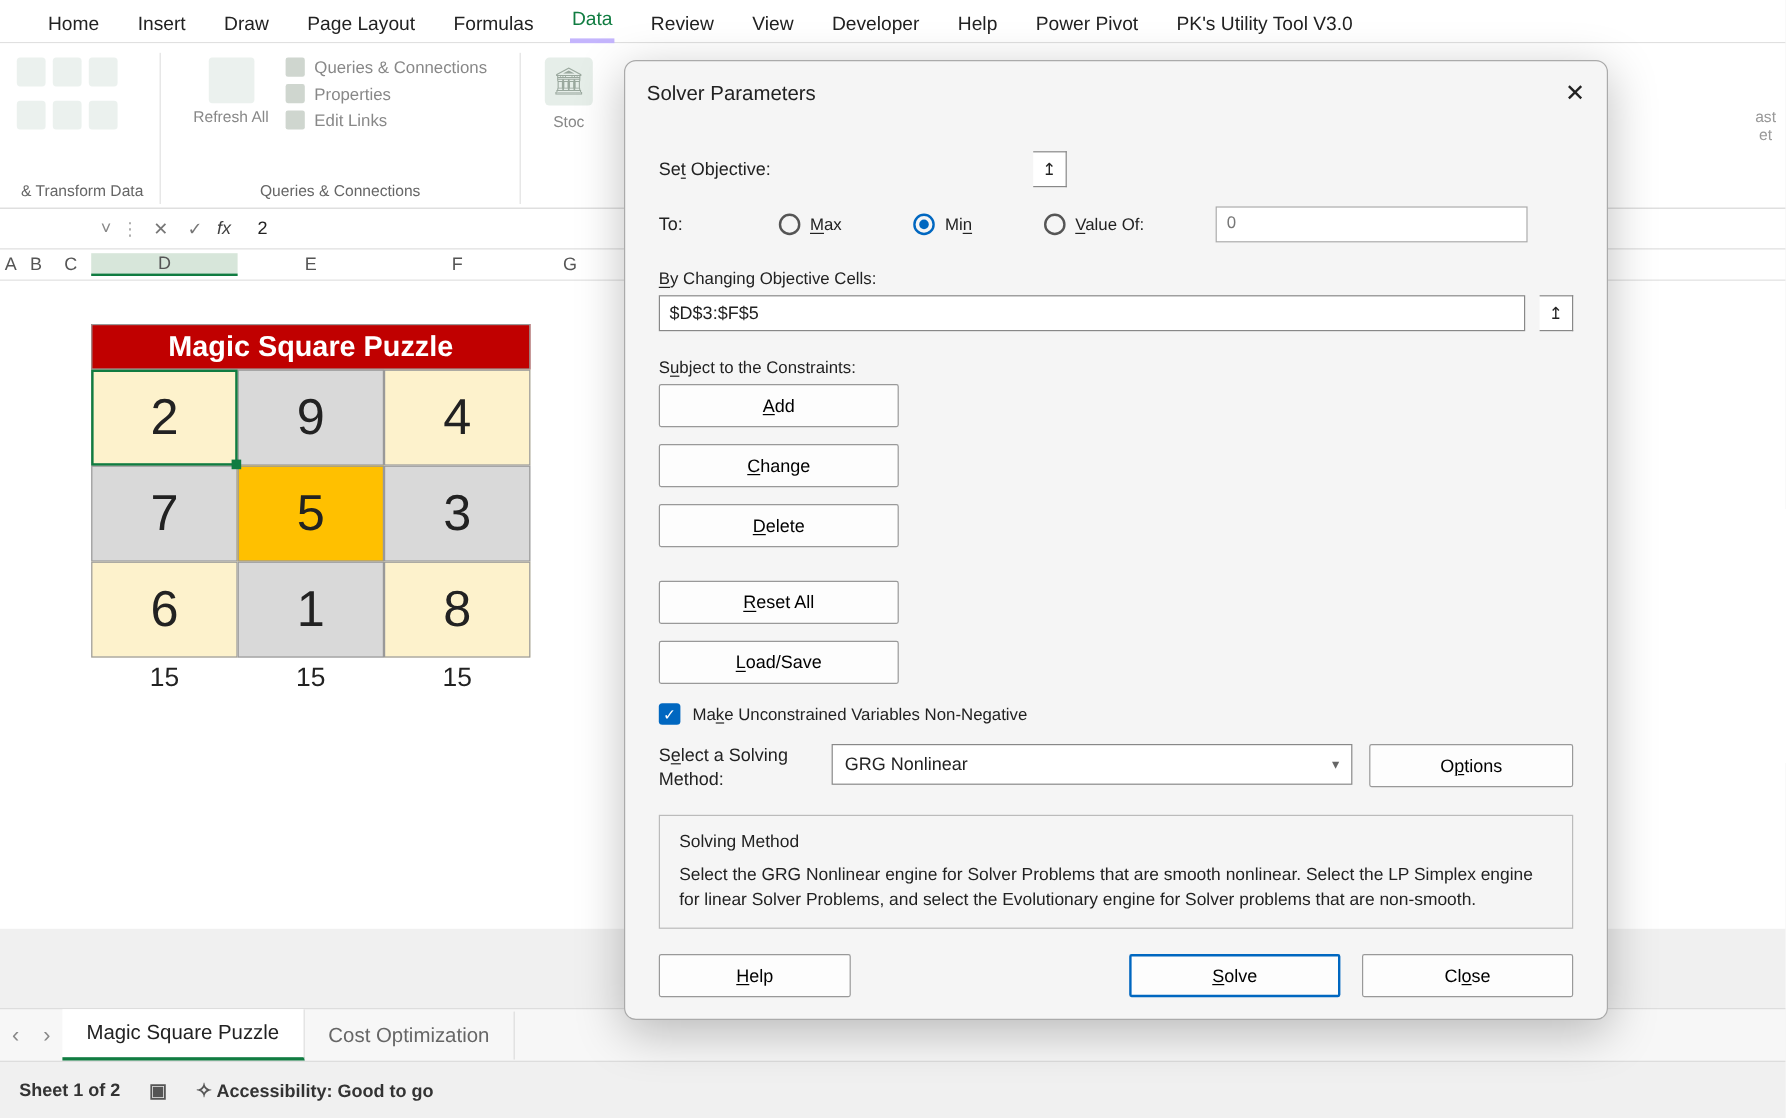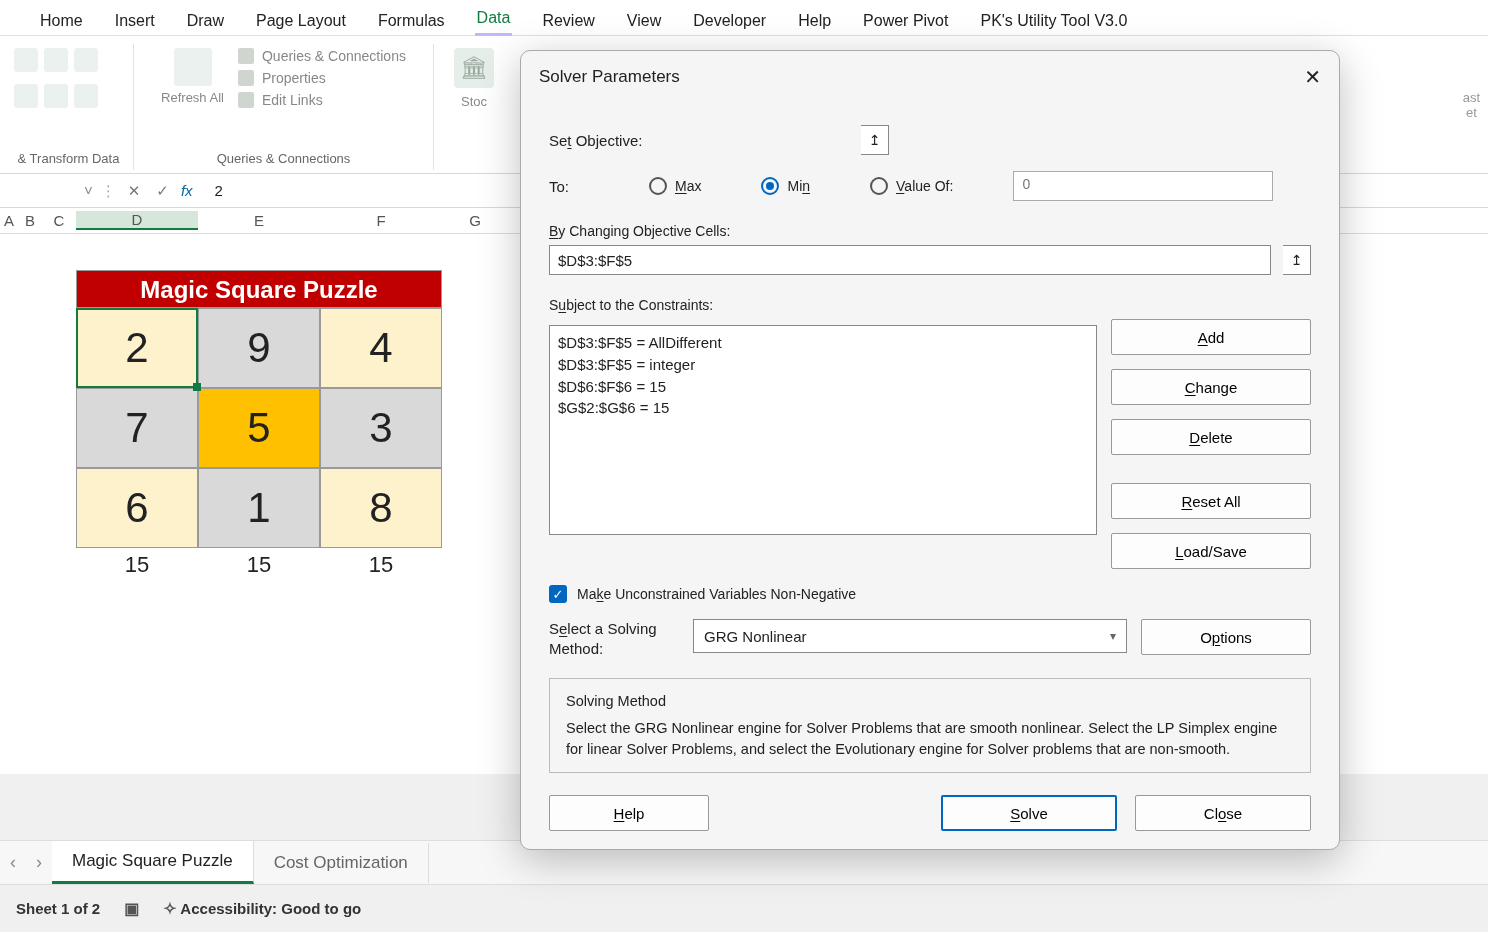--- a/index.html
+++ b/index.html
@@ -18,21 +18,21 @@
     display: flex;
     align-items: center;
     gap: 28px;
     padding: 6px 38px 0 38px;
     background: #fff;
     height: 36px;
     border-bottom: 1px solid #e0e0e0;
     font-size: 16px;
   }
   .ribbon-tab { padding: 4px 2px; cursor: pointer; }
-  .ribbon-tab.active { border-bottom: 3px solid #c4b5fd; color: #107c41; padding-bottom: 6px; text-align: center; }
+  .ribbon-tab.active { border-bottom: 5px solid #c4b5fd; color: #107c41; padding-bottom: 6px; text-align: center; }
   
   .ribbon-body {
     background: #fff;
     height: 138px;
     display: flex;
     align-items: flex-start;
     padding: 8px 4px 0 4px;
     border-bottom: 1px solid #d8d8d8;
     position: relative;
   }
@@ -69,21 +69,21 @@
     align-items: center;
     height: 34px;
     padding: 0 8px;
     gap: 8px;
     font-size: 15px;
   }
   .fb-namebox { width: 68px; text-align: right; }
   .fb-caret { color: #888; }
   .fb-sep { color: #aaa; }
   .fb-btn { color: #777; padding: 0 4px; cursor: pointer; }
-  .fb-fx { font-style: italic; color: #0369a1; }
+  .fb-fx { font-style: italic; color: #404040; }
   .fb-input { flex: 1; padding: 2px 14px; color: #222; }
 
   
   .col-headers {
     display: flex;
     height: 26px;
     background: #fff;
     border-bottom: 1px solid #ddd;
     align-items: center;
     font-size: 15px;
@@ -357,26 +357,20 @@
         <div class="input-ref">
             <span>$D$3:$F$5</span>
           </div>
         <div class="picker-btn">↥</div>
       </div>
     </div>
     
     <div style="margin-top:22px;">
       <label><span>S</span><span class="underline">u</span><span>bject to the Constraints:</span></label>
       <div class="constraints-wrap">
-        <div class="constraints-box">
-          <div>$D$3:$F$5 = AllDifferent</div>
-          <div>$D$3:$F$5 = integer</div>
-          <div>$D$6:$F$6 = 15</div>
-          <div>$G$2:$G$6 = 15</div>
-        </div>
         <div class="btn-col">
           <button class="dbtn"><span class="underline">A</span><span>dd</span></button>
           <button class="dbtn"><span class="underline">C</span><span>hange</span></button>
           <button class="dbtn"><span class="underline">D</span><span>elete</span></button>
           <button class="dbtn" style="margin-top:14px;"><span class="underline">R</span><span>eset All</span></button>
           <button class="dbtn"><span class="underline">L</span><span>oad/Save</span></button>
         </div>
       </div>
     </div>
     

